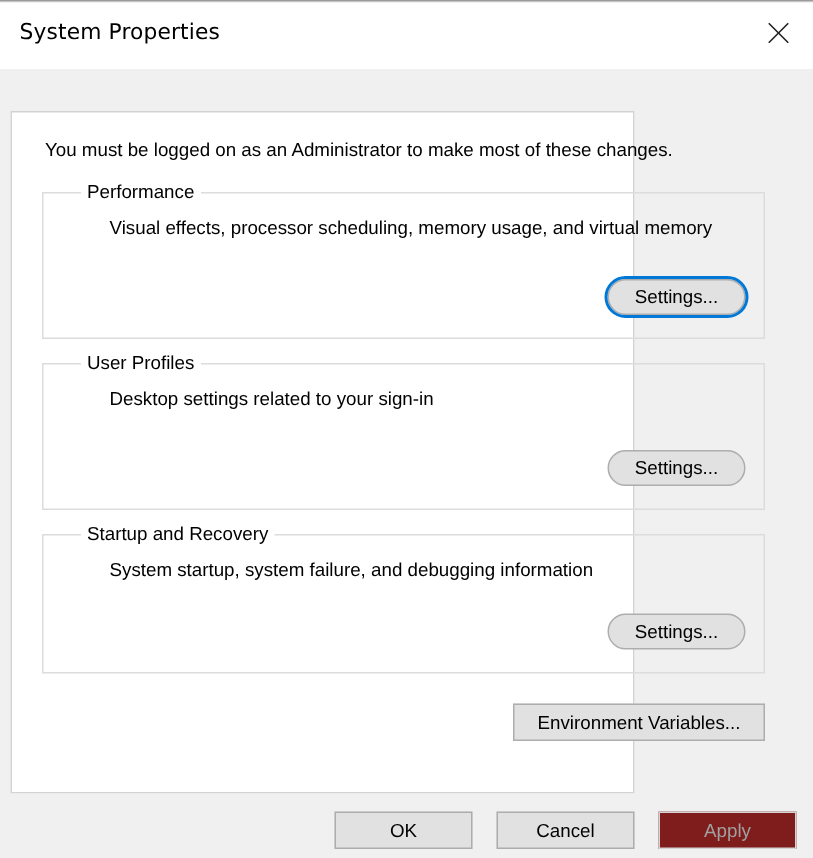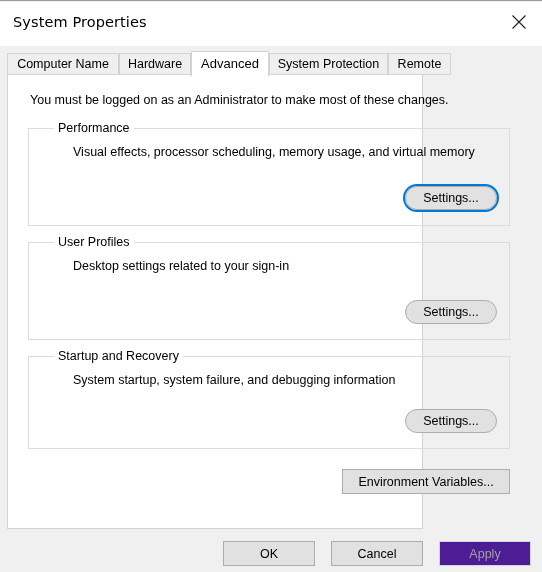--- a/index.html
+++ b/index.html
@@ -158,21 +158,21 @@
     display: flex;
     align-items: center;
     justify-content: center;
   }
   .btn.focused {
     border: 1px solid #adadad;
     outline: 2px solid #0078d7;
     outline-offset: 0px;
   }
   .btn.disabled {
-    background: #4c1d95;
+    background: #7f1d1d;
     border: 1px solid #d4d4d4;
     color: #a0a0a0;
   }
 
   .settings-btn {
     width: 92px;
     height: 24px;
     border-radius: 12px;
   }
 
@@ -200,27 +200,20 @@
   <div id="titlebar">
     <div id="title-text">System Properties</div>
     <div id="close-button">
       <svg width="14" height="14" viewBox="0 0 14 14" aria-hidden="true">
         <line x1="0.5" y1="0.5" x2="13.5" y2="13.5" stroke="#202020" stroke-width="1.1"></line>
         <line x1="13.5" y1="0.5" x2="0.5" y2="13.5" stroke="#202020" stroke-width="1.1"></line>
       </svg>
     </div>
   </div>
 
-  <div id="tabstrip">
-    <div class="tab" style="left:0px; width:112px;">Computer Name</div>
-    <div class="tab" style="left:112px; width:72px;">Hardware</div>
-    <div class="tab selected" style="left:184px; width:78px;">Advanced</div>
-    <div class="tab" style="left:262px; width:119px;">System Protection</div>
-    <div class="tab" style="left:381px; width:63px;">Remote</div>
-  </div>
 
   <div id="tabpage">
 
     <div id="admin-note">You must be logged on as an Administrator to make most of these changes.</div>
 
     <div class="groupbox" style="top:53px; height:98px;">
       <div class="group-legend">Performance</div>
       <div class="group-desc">Visual effects, processor scheduling, memory usage, and virtual memory</div>
       <div class="btn settings-btn focused" style="left:376px; top:57px;">Settings...</div>
     </div>

